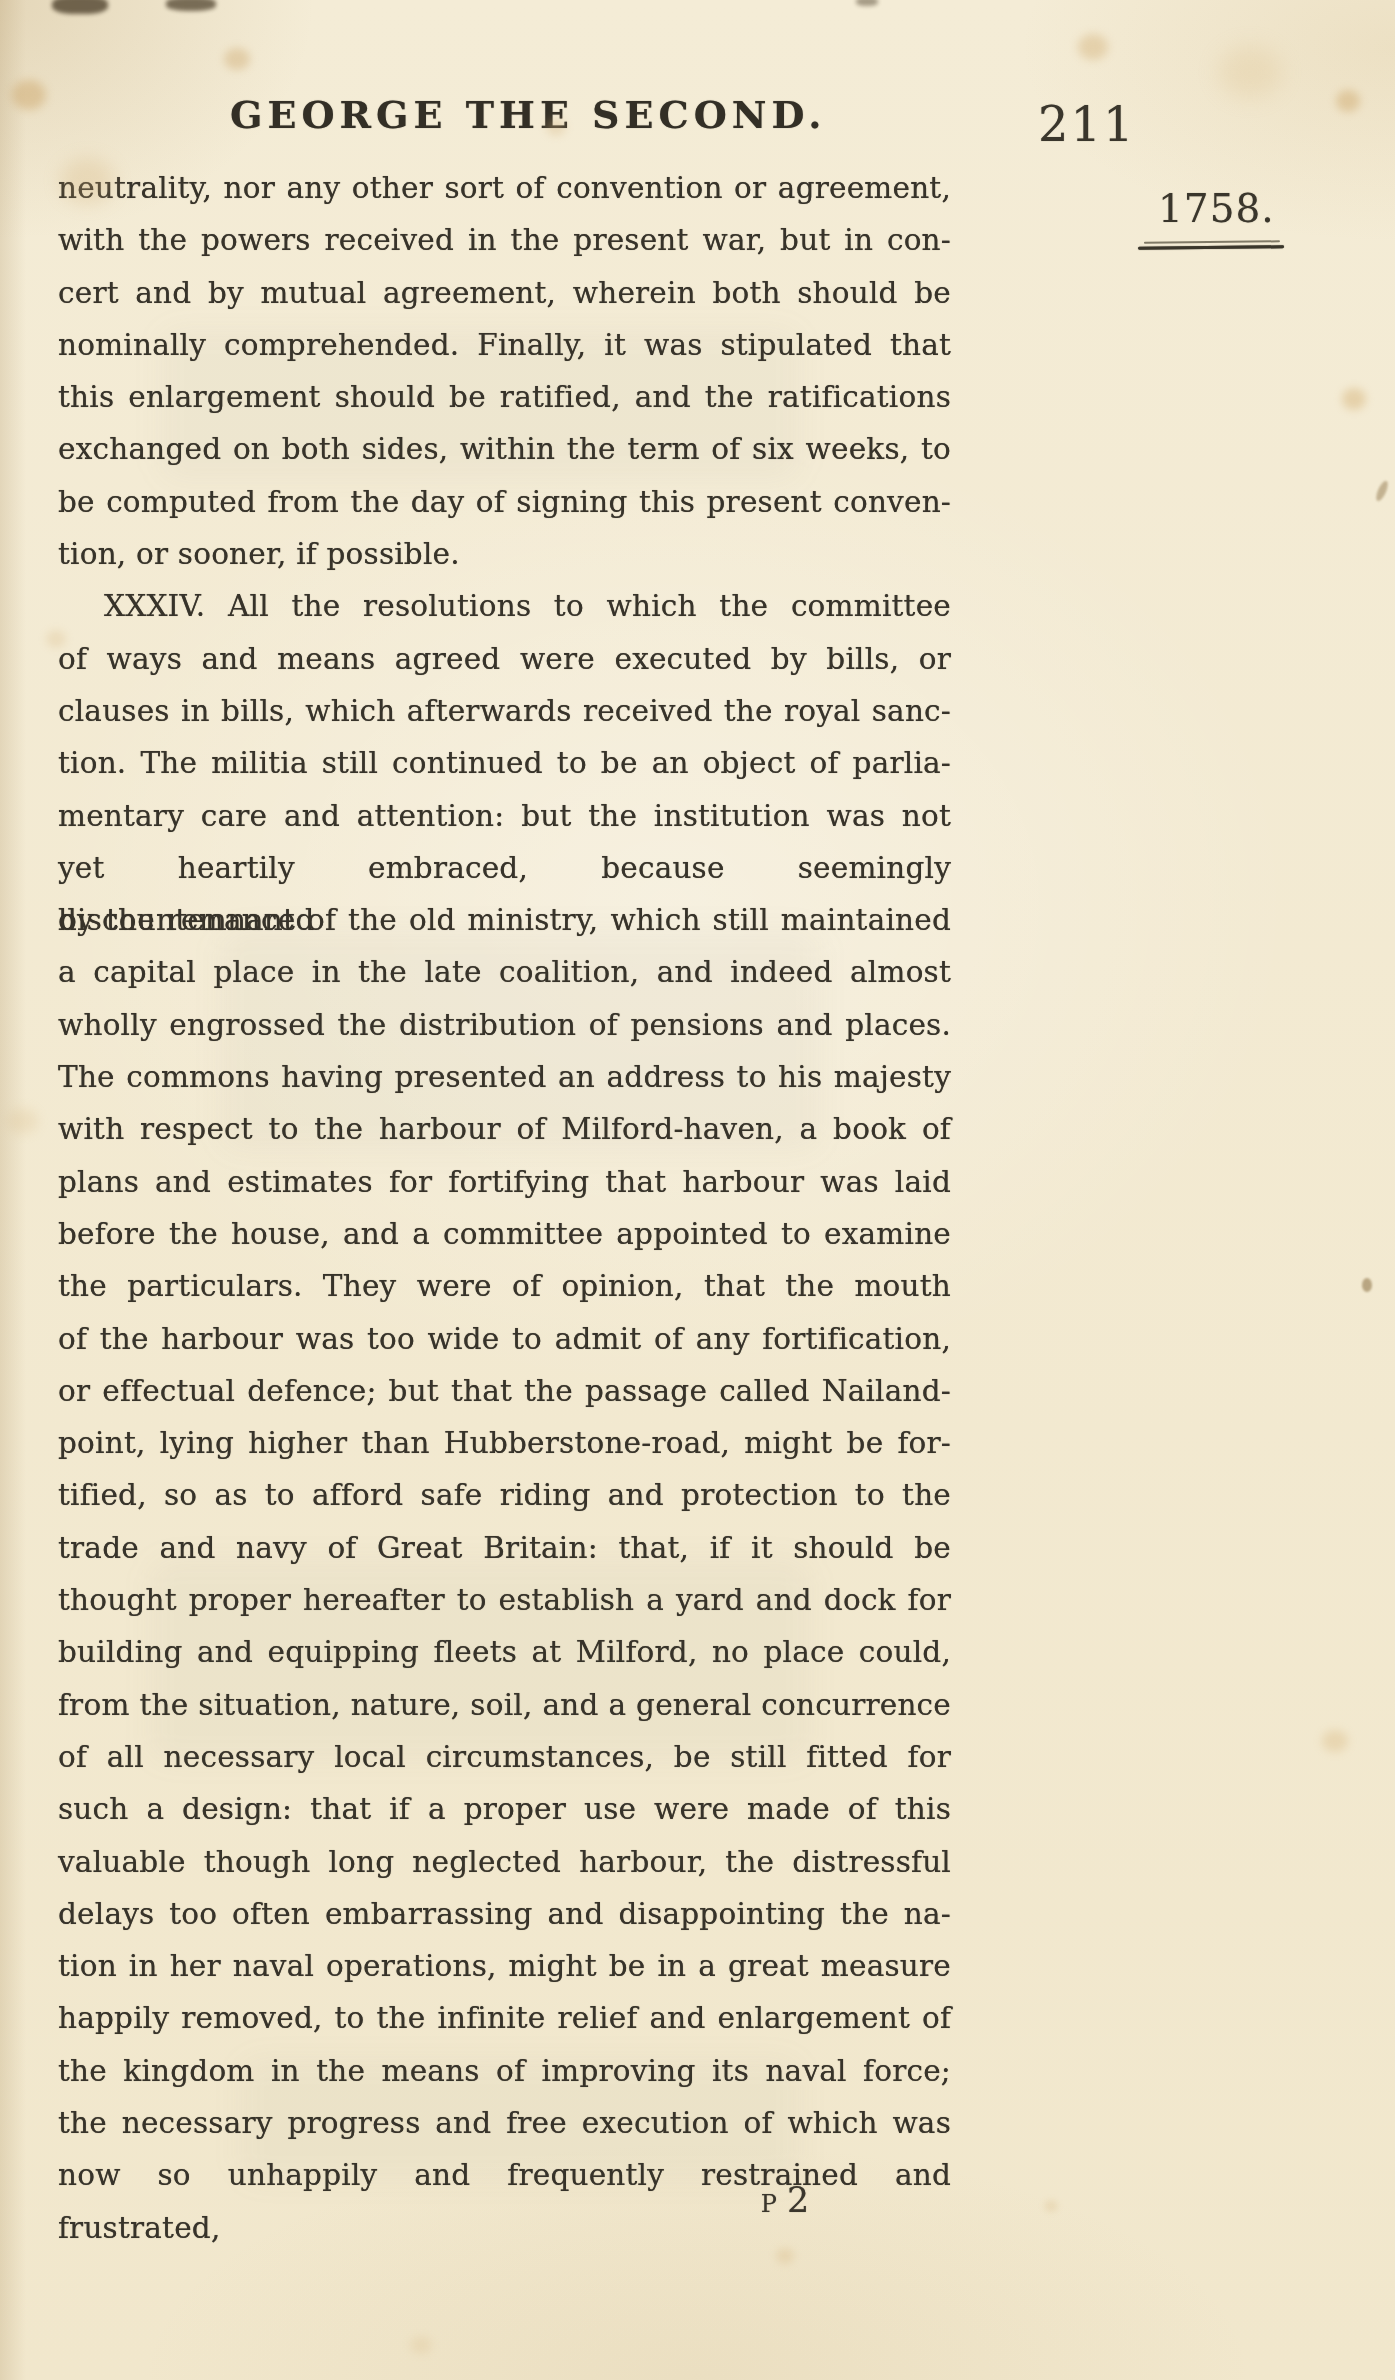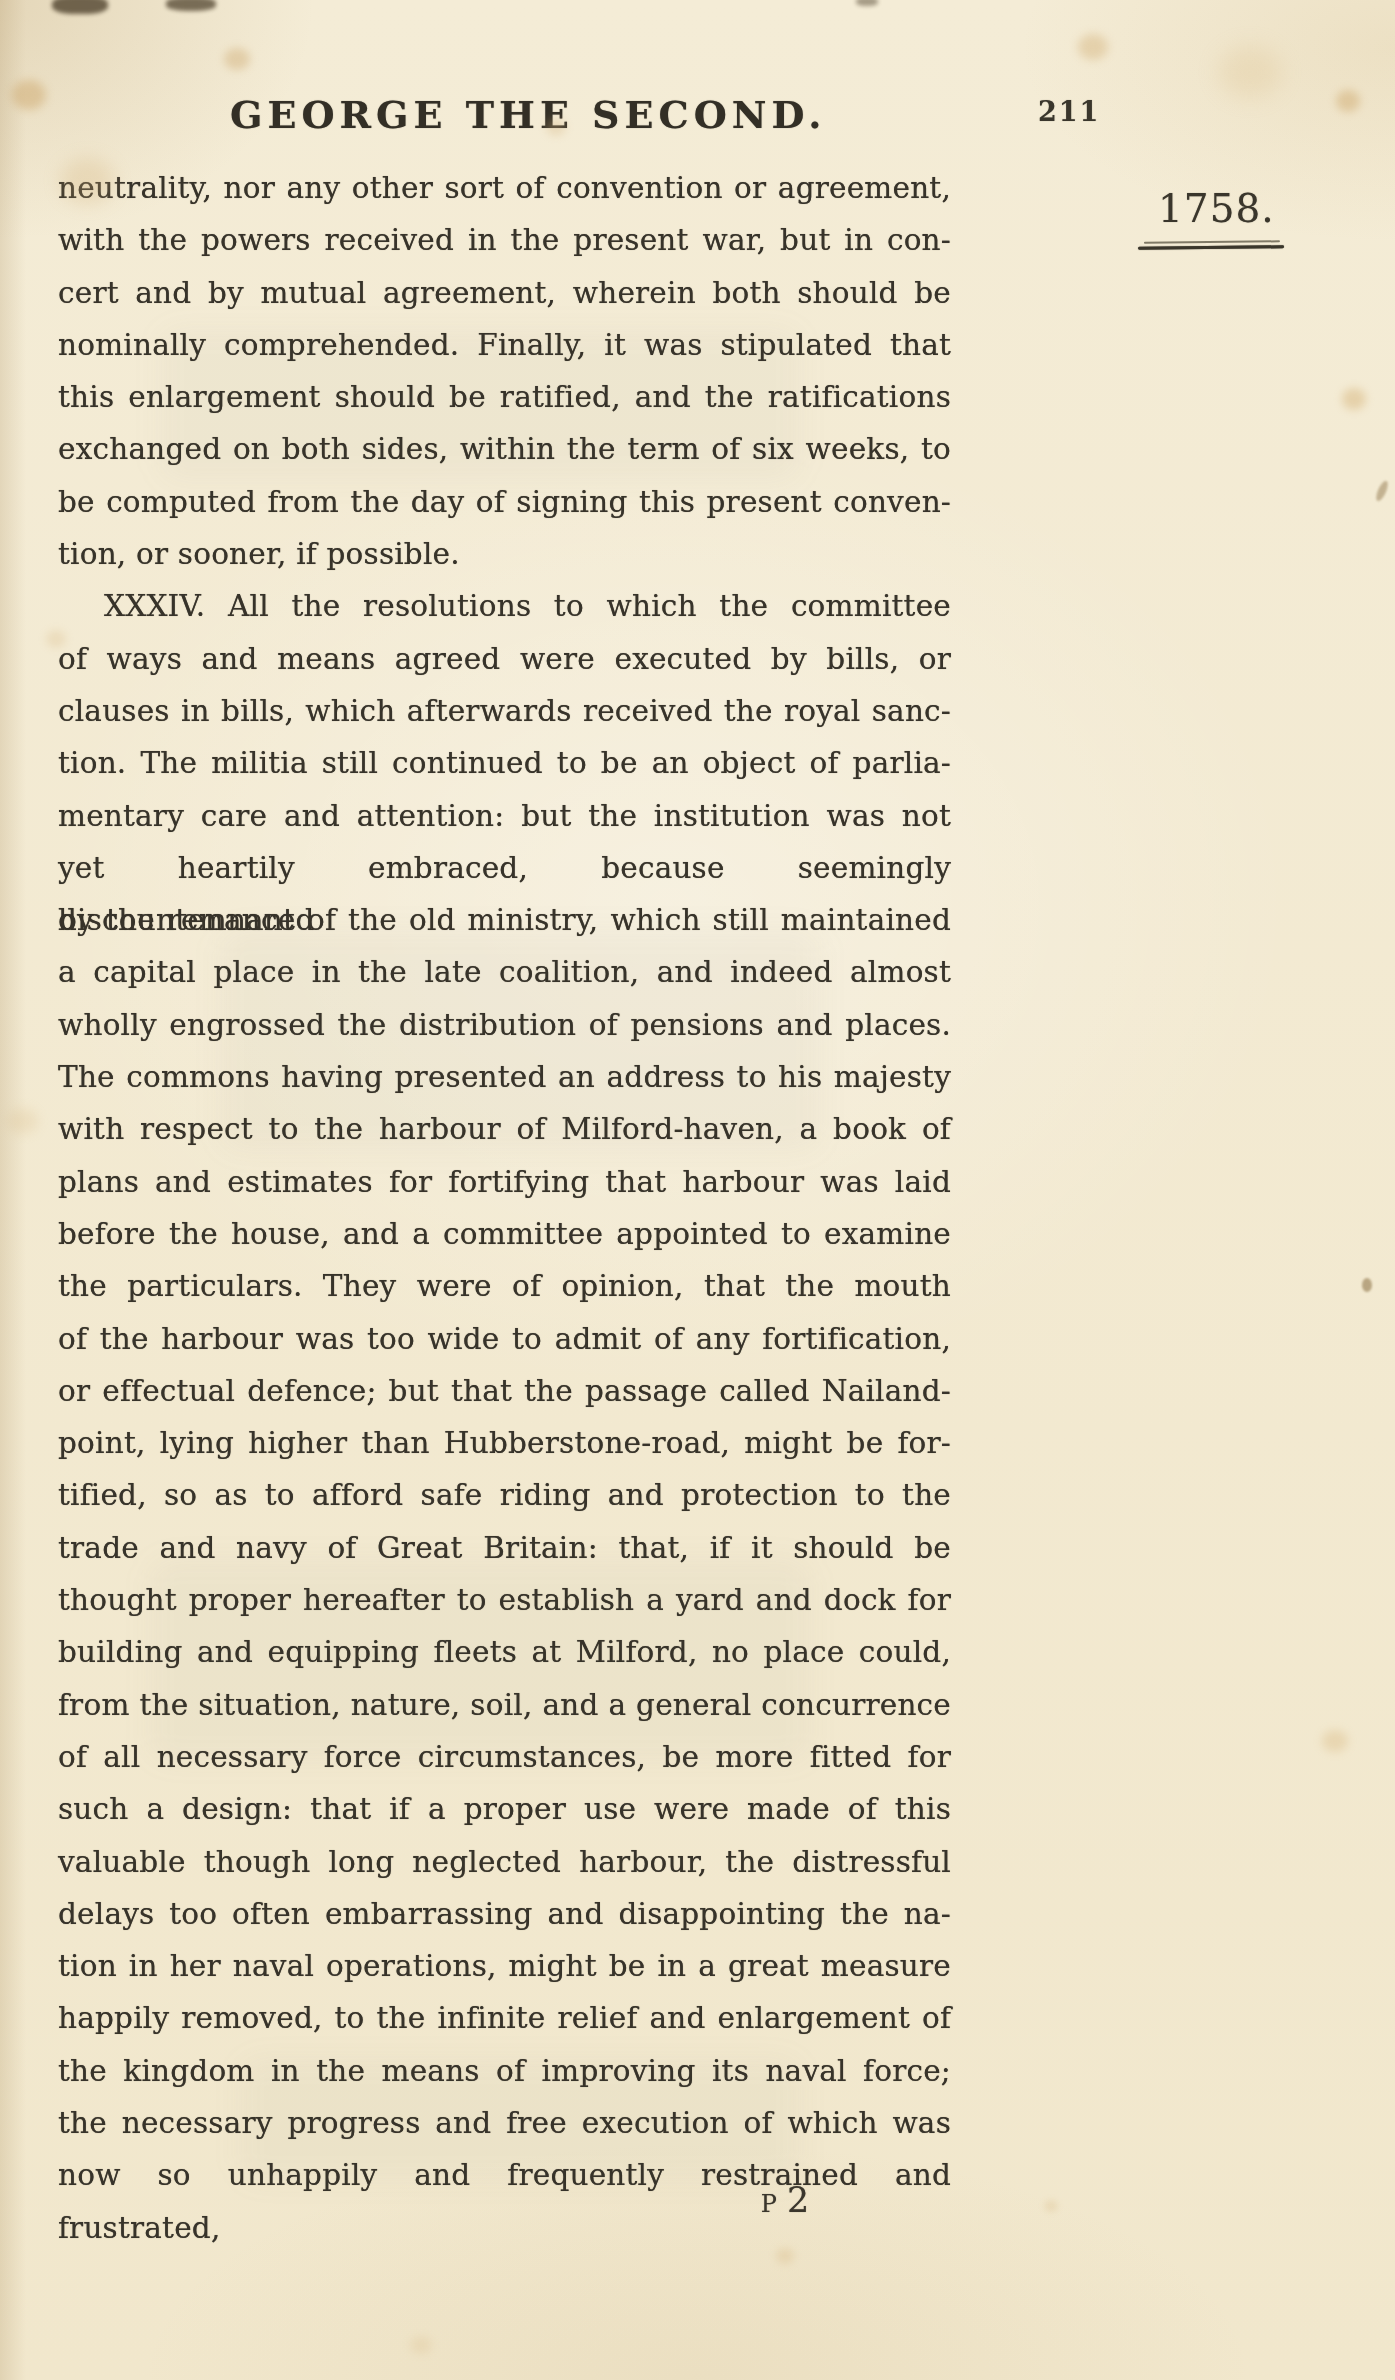--- a/index.html
+++ b/index.html
@@ -23,23 +23,22 @@
   .running-header{
     position:absolute;top:92px;left:230px;width:590px;
     text-align:center;
     font-size:38px;font-weight:700;letter-spacing:5px;
     color:#332f26;
     text-shadow:0 0 1px rgba(51,47,38,0.55);
     white-space:nowrap;
   }
   .page-number{
     position:absolute;top:96px;left:1038px;width:90px;
-    font-size:27px;letter-spacing:2px;color:#3a362c;
+    font-size:48px;letter-spacing:2px;color:#3a362c;
     text-shadow:0 0 1px rgba(51,47,38,0.5);
-    font-weight:bold;
   }
   
   .margin-year{
     position:absolute;top:186px;left:1158px;width:100px;
     font-size:39px;color:#3a362c;letter-spacing:1px;
     text-shadow:0 0 1px rgba(51,47,38,0.5);
   }
   .margin-rule{
     position:absolute;top:241px;left:1138px;width:146px;height:10px;
     transform:rotate(-0.6deg);
@@ -141,21 +140,21 @@
     <div class="line">before the house, and a committee appointed to examine</div>
     <div class="line">the particulars.  They were of opinion, that the mouth</div>
     <div class="line">of the harbour was too wide to admit of any fortification,</div>
     <div class="line">or effectual defence; but that the passage called Nailand-</div>
     <div class="line">point, lying higher than Hubberstone-road, might be for-</div>
     <div class="line">tified, so as to afford safe riding and protection to the</div>
     <div class="line">trade and navy of Great Britain: that, if it should be</div>
     <div class="line">thought proper hereafter to establish a yard and dock for</div>
     <div class="line">building and equipping fleets at Milford, no place could,</div>
     <div class="line">from the situation, nature, soil, and a general concurrence</div>
-    <div class="line">of all necessary force circumstances, be more fitted for</div>
+    <div class="line">of all necessary local circumstances, be still fitted for</div>
     <div class="line">such a design: that if a proper use were made of this</div>
     <div class="line">valuable though long neglected harbour, the distressful</div>
     <div class="line">delays too often embarrassing and disappointing the na-</div>
     <div class="line">tion in her naval operations, might be in a great measure</div>
     <div class="line">happily removed, to the infinite relief and enlargement of</div>
     <div class="line">the kingdom in the means of improving its naval force;</div>
     <div class="line">the necessary progress and free execution of which was</div>
     <div class="line para-end">now so unhappily and frequently restrained and frustrated,</div>
   </div>
 

